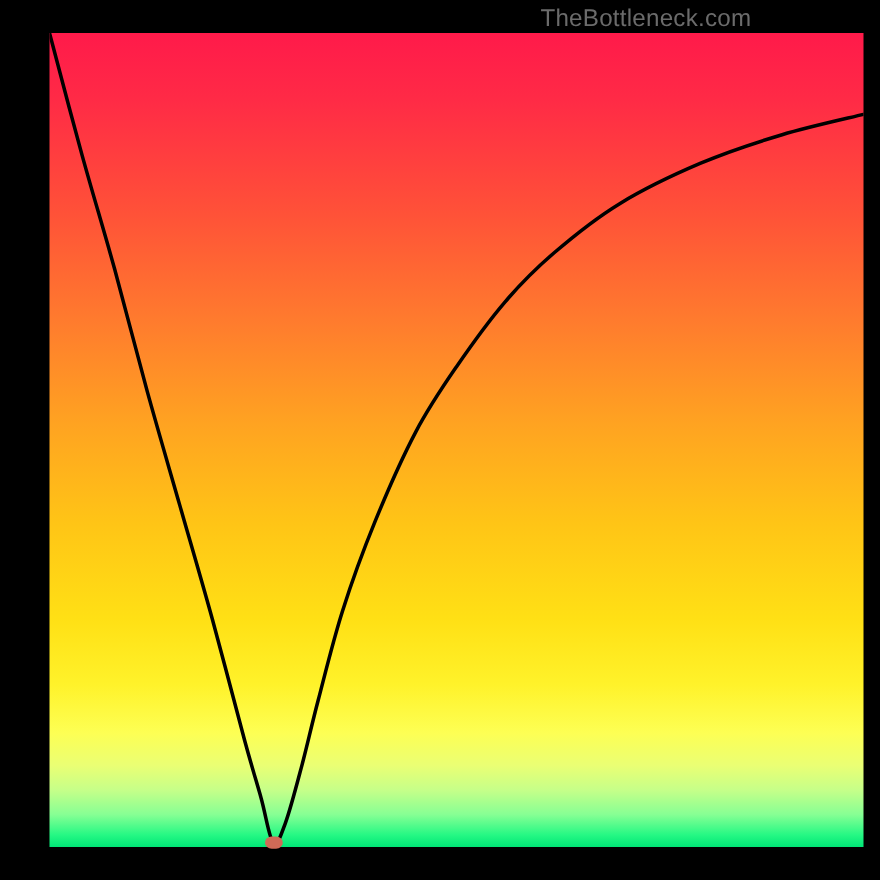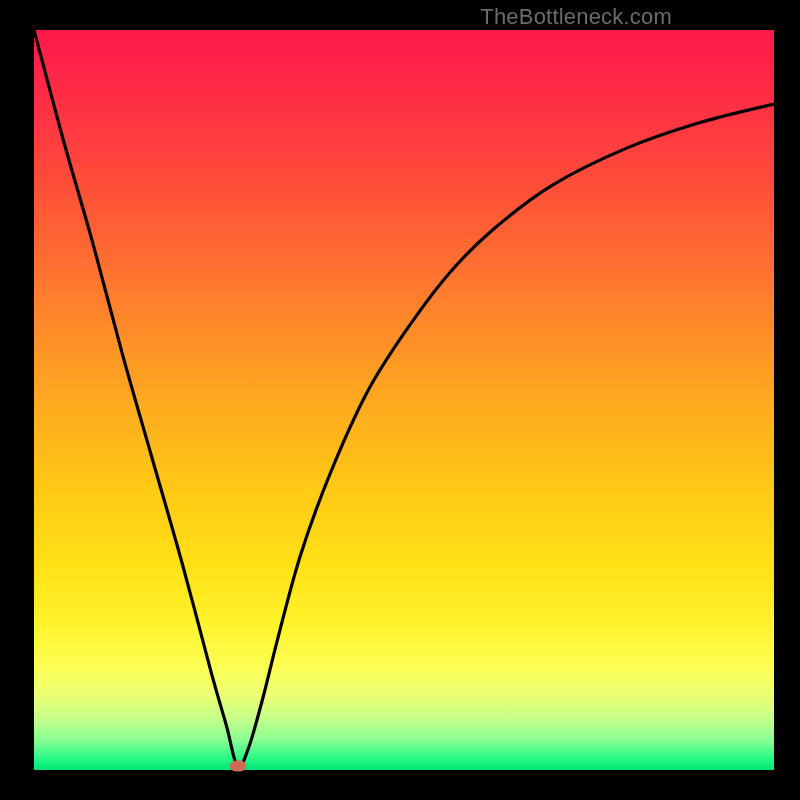--- a/index.html
+++ b/index.html
@@ -7,21 +7,21 @@
     padding: 0;
     width: 800px;
     height: 800px;
     background: #000;
     overflow: hidden;
     font-family: Arial, Helvetica, sans-serif;
   }
   .frame {
     position: absolute;
     top: 0;
-    left: 4px;
+    left: 15px;
     width: 650px;
     height: 800px;
     background: #000;
     padding-left: 36px;
   }
   .plot-area {
     position: absolute;
     top: 30px;
     left: 30px;
     width: 740px;

